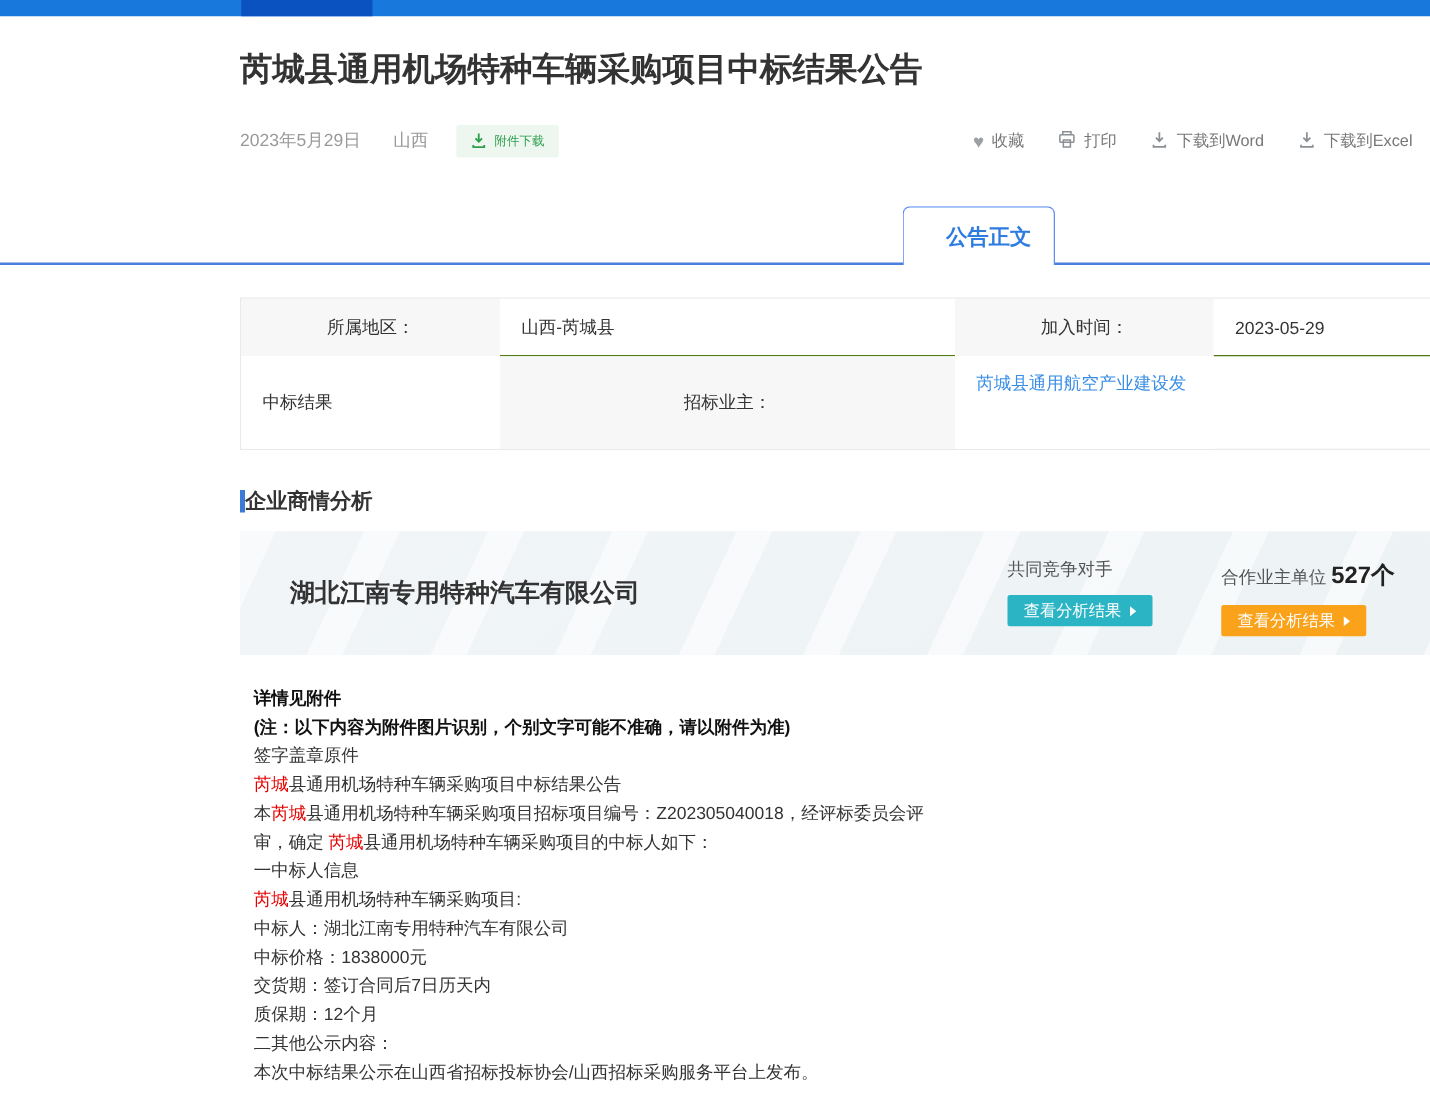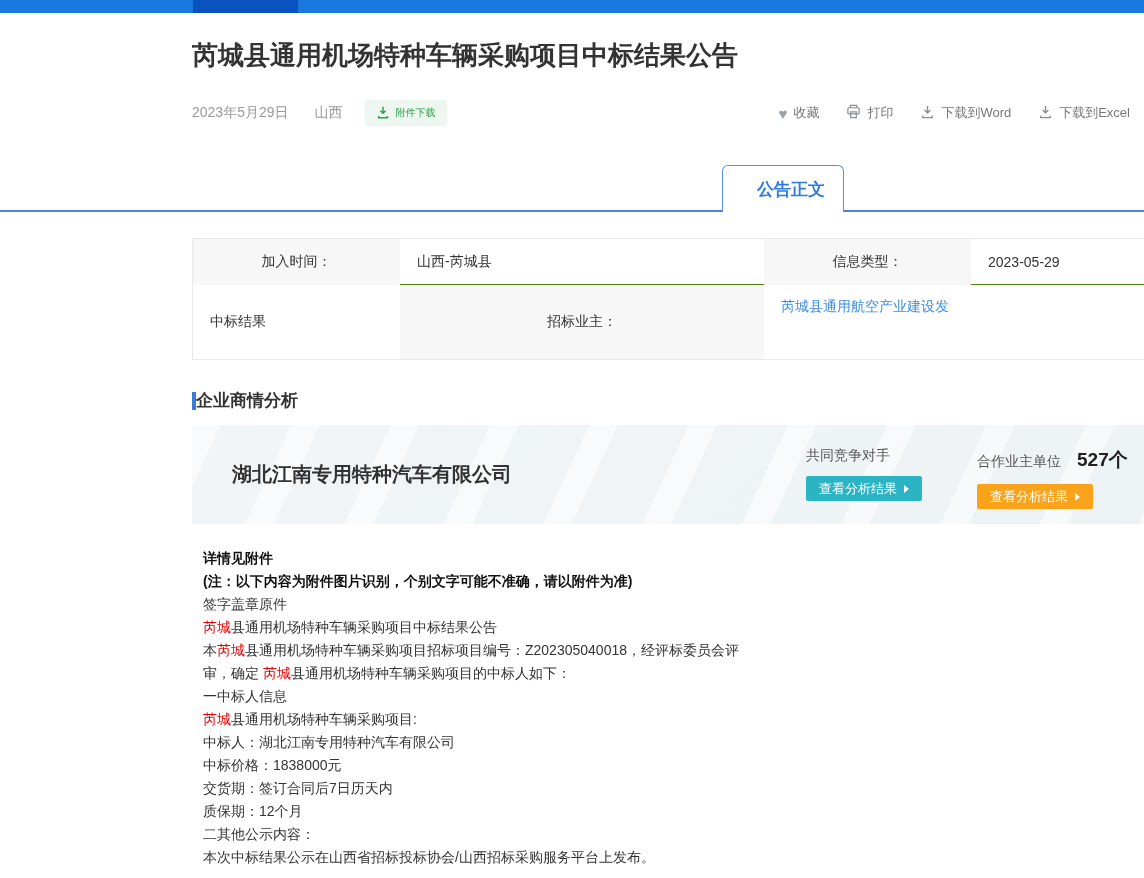--- a/index.html
+++ b/index.html
@@ -55,21 +55,21 @@
   .company-card{position:absolute;left:192px;top:425px;width:952px;height:99px;
     background:
       repeating-linear-gradient(115deg, rgba(255,255,255,.55) 0 26px, rgba(255,255,255,0) 26px 90px),
       linear-gradient(135deg,#f1f5f8 0%,#edf2f5 100%);}
   .company-name{position:absolute;left:40px;top:0;height:99px;display:flex;align-items:center;
     font-size:20px;font-weight:bold;color:#333;}
   .stat-group{position:absolute;top:22px;}
   .stat-group.g1{left:614px;}
   .stat-group.g2{left:785px;}
   .stat-label{font-size:14px;color:#555;}
-  .stat-count{font-size:19px;font-weight:bold;color:#222;margin-left:16px;}
+  .stat-count{font-size:19px;font-weight:bold;color:#222;margin-left:4px;}
   .view-btn{margin-top:11px;height:25px;display:inline-flex;align-items:center;gap:7px;
     padding:0 13px;border:none;border-radius:2px;color:#fff;font-size:13px;cursor:pointer;font-family:inherit;}
   .view-btn.teal{background:var(--teal);}
   .view-btn.orange{background:var(--orange);}
   .caret{width:0;height:0;border-top:4px solid transparent;border-bottom:4px solid transparent;
     border-left:5px solid #fff;}
 
   
   .article{position:absolute;left:203px;top:547px;width:760px;}
   .art-line{font-size:14px;line-height:23px;color:#333;white-space:nowrap;}
@@ -131,23 +131,23 @@
       </span>
       <span>下载到Excel</span>
     </div>
   </div>
 </div>
 
 <div class="tab-line"></div>
 <div class="tab-active">公告正文</div>
 
 <div class="info-table">
+  <div class="cell lbl">所属地区：</div>
+  <div class="cell val divider">山西-芮城县</div>
   <div class="cell lbl">加入时间：</div>
-  <div class="cell val divider">山西-芮城县</div>
-  <div class="cell lbl">信息类型：</div>
   <div class="cell val divider">2023-05-29</div>
 
   <div class="cell val">中标结果</div>
   <div class="cell lbl">招标业主：</div>
   <div class="cell val top-align">
     <a class="owner-link">芮城县通用航空产业建设发</a>
   </div>
 </div>
 
 <div class="section-header">

